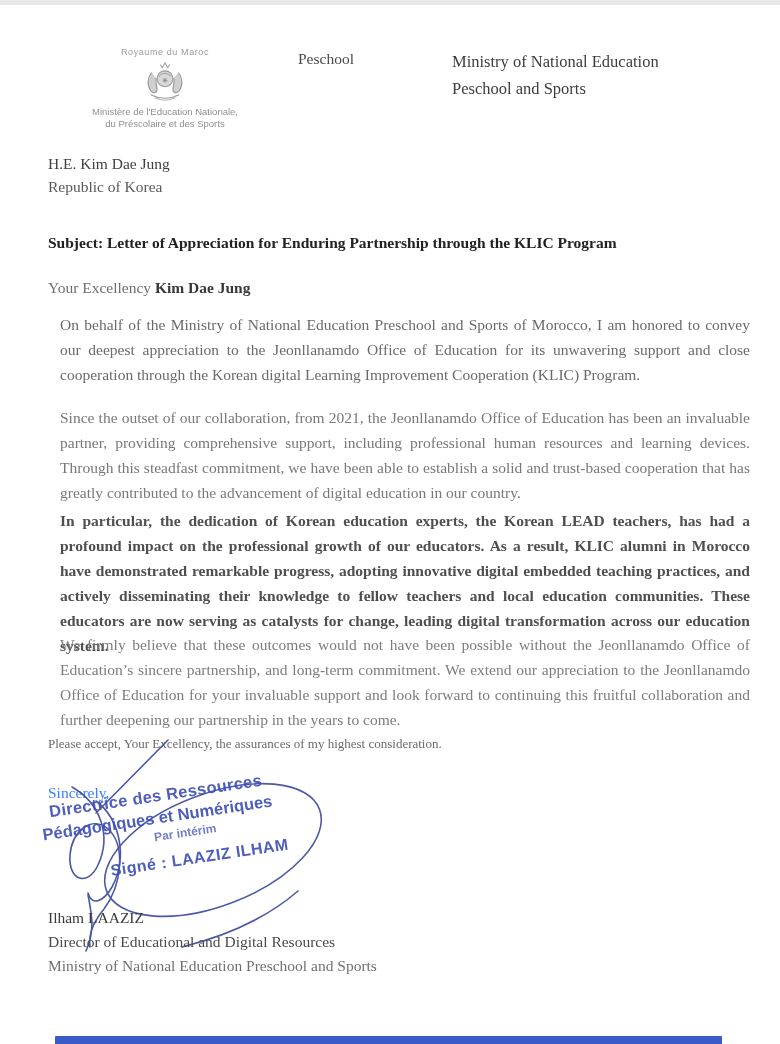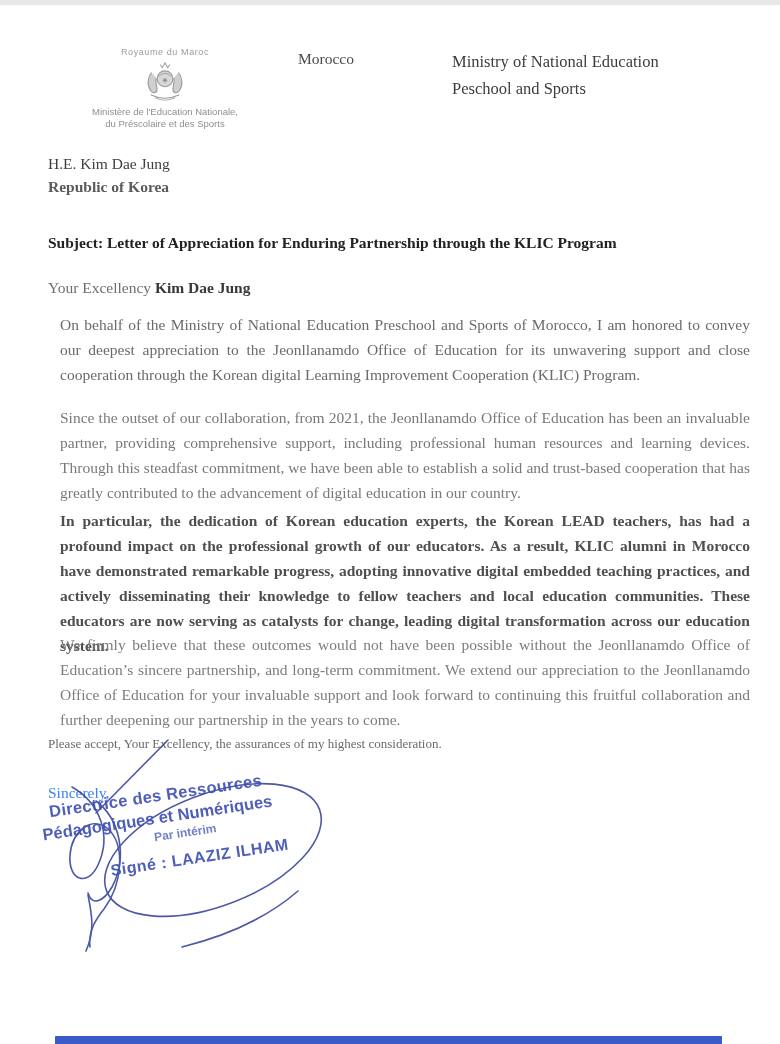--- a/index.html
+++ b/index.html
@@ -12,21 +12,21 @@
   .hdr-left{position:absolute;left:56px;top:42px;width:218px;text-align:center;}
   .hdr-left .kingdom{font-size:9px;color:#9b9b9b;letter-spacing:.6px;font-family:"Liberation Sans",sans-serif;}
   .hdr-left .emblem{margin:2px auto 1px auto;width:48px;height:46px;}
   .hdr-left .ministry-fr{font-size:9.5px;color:#8f8f8f;line-height:12px;font-family:"Liberation Sans",sans-serif;}
   .hdr-center{position:absolute;left:298px;top:45px;font-size:15.5px;color:#4a4a4a;}
   .hdr-right{position:absolute;left:452px;top:43px;width:296px;text-align:left;
     font-size:16.5px;color:#3d3d3d;line-height:27px;}
   
   .recipient{position:absolute;left:48px;top:147px;font-size:15.5px;line-height:23px;color:#3f3f3f;}
   .recipient .org{color:#8f8f8f;}
-  .recipient .country{color:#5a5a5a;font-weight:bold;}
+  .recipient .country{color:#5a5a5a;}
   
   .subject{position:absolute;left:48px;top:229px;font-size:15.5px;font-weight:bold;color:#222222;}
   .salutation{position:absolute;left:48px;top:274px;font-size:15.5px;color:#6e6e6e;}
   .salutation .name{color:#383838;font-weight:bold;}
   
   .para{position:absolute;left:60px;width:690px;text-align:justify;
     font-size:15.5px;line-height:25px;}
   .p1{top:307px;color:#6a6a6a;}
   .p2{top:400px;color:#787878;}
   .p3{top:503px;color:#4f4f4f;font-weight:bold;}
@@ -72,21 +72,21 @@
           <path d="M17 49 q13 6 26 0" stroke="#b5b5b5"></path>
         </g>
       </svg>
     </div>
     <div class="ministry-fr">
       <div>Ministère de l'Education Nationale,</div>
       <div>du Préscolaire et des Sports</div>
     </div>
   </div>
 
-  <div class="hdr-center">Morocco</div>
+  <div class="hdr-center">Peschool</div>
 
   <div class="hdr-right">
     <div>Ministry of National Education</div>
     <div>Peschool and Sports</div>
   </div>
 
   <div class="recipient">
     <div>H.E. Kim Dae Jung</div>
     <div class="country">Republic of Korea</div>
   </div>
@@ -114,16 +114,21 @@
     </g>
   </svg>
 
   <div class="stamp">
     <div class="s1">Directrice des Ressources</div>
     <div class="s2">Pédagogiques et Numériques</div>
     <div class="s3">Par intérim</div>
     <div class="s4">Signé : LAAZIZ ILHAM</div>
   </div>
 
+  <div class="sig-block">
+    <div class="nm">Ilham LAAZIZ</div>
+    <div class="ttl">Director of Educational and Digital Resources</div>
+    <div class="org">Ministry of National Education Preschool and Sports</div>
+  </div>
 
   <div class="footer-bar"></div>
 
 </div>
 
 </body></html>

